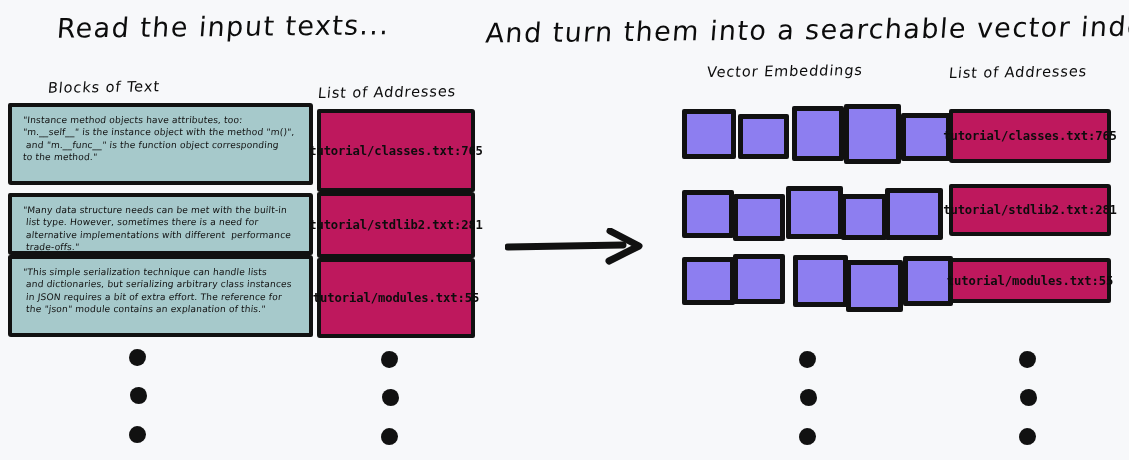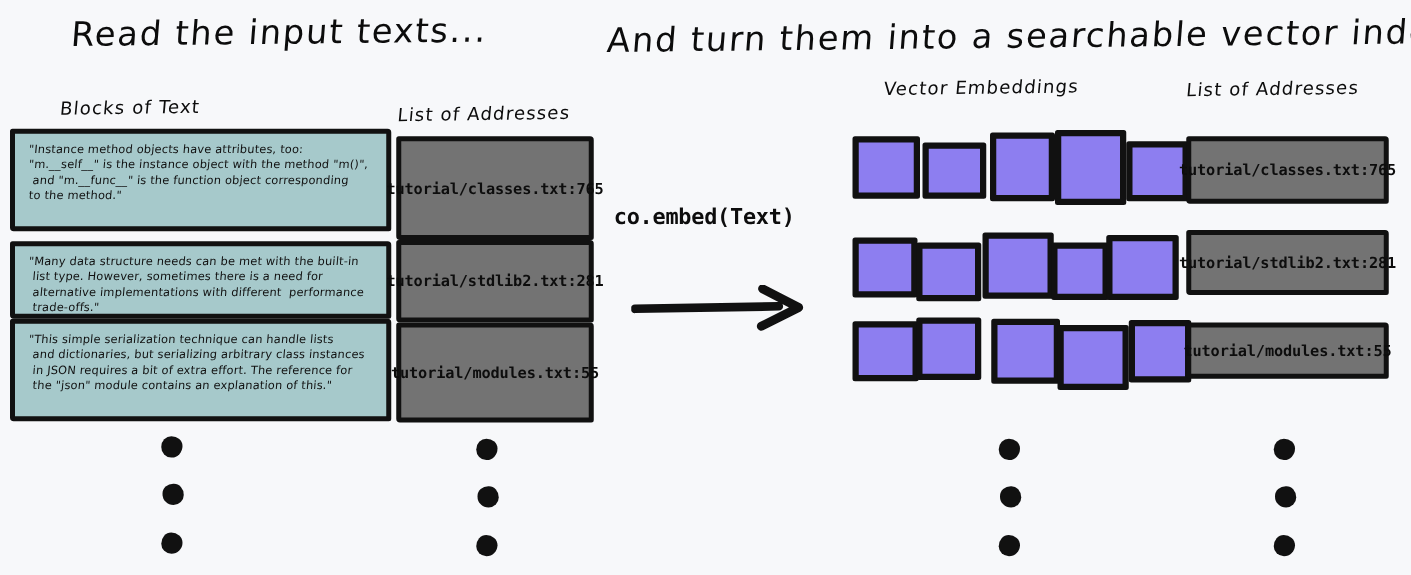--- a/index.html
+++ b/index.html
@@ -66,21 +66,21 @@
     font-family: "DejaVu Sans", sans-serif;
     font-size: 9.1px;
     line-height: 12.4px;
     color: #111;
     white-space: pre;
     transform: skewX(-5deg);
     letter-spacing: 0.15px;
   }
 
   .addr-block {
-    background: #737373;
+    background: #be185d;
     display: flex;
     align-items: center;
     justify-content: center;
   }
   .addr-block .addr-text {
     font-family: "DejaVu Sans Mono", monospace;
     font-size: 12.2px;
     font-weight: 700;
     color: #0d0d0d;
     letter-spacing: -0.1px;
@@ -188,21 +188,20 @@
   <div class="sketch-box addr-block" id="al-0">
     <span class="addr-text">tutorial/classes.txt:765</span>
   </div>
   <div class="sketch-box addr-block" id="al-1">
     <span class="addr-text">tutorial/stdlib2.txt:281</span>
   </div>
   <div class="sketch-box addr-block" id="al-2">
     <span class="addr-text">tutorial/modules.txt:55</span>
   </div>
 
-  <div id="embed-call">co.embed(Text)</div>
   <svg id="arrow-right" viewBox="0 0 145 38">
     <path d="M3 19 L118 17" stroke="#111111" stroke-width="7" stroke-linecap="round" fill="none"></path>
     <path d="M105 3 L134 18 L104 33" stroke="#111111" stroke-width="7" stroke-linecap="round" stroke-linejoin="round" fill="none"></path>
   </svg>
 
   <div class="vec-row" id="vrow-0">
       <div class="vec-cell" style="left: 0px; top: 5px; width: 54px; height: 50px;"></div>
       <div class="vec-cell" style="left: 56px; top: 10px; width: 51px; height: 45px;"></div>
       <div class="vec-cell" style="left: 110px; top: 2px; width: 52px; height: 55px;"></div>
       <div class="vec-cell" style="left: 162px; top: 0px; width: 57px; height: 60px;"></div>

